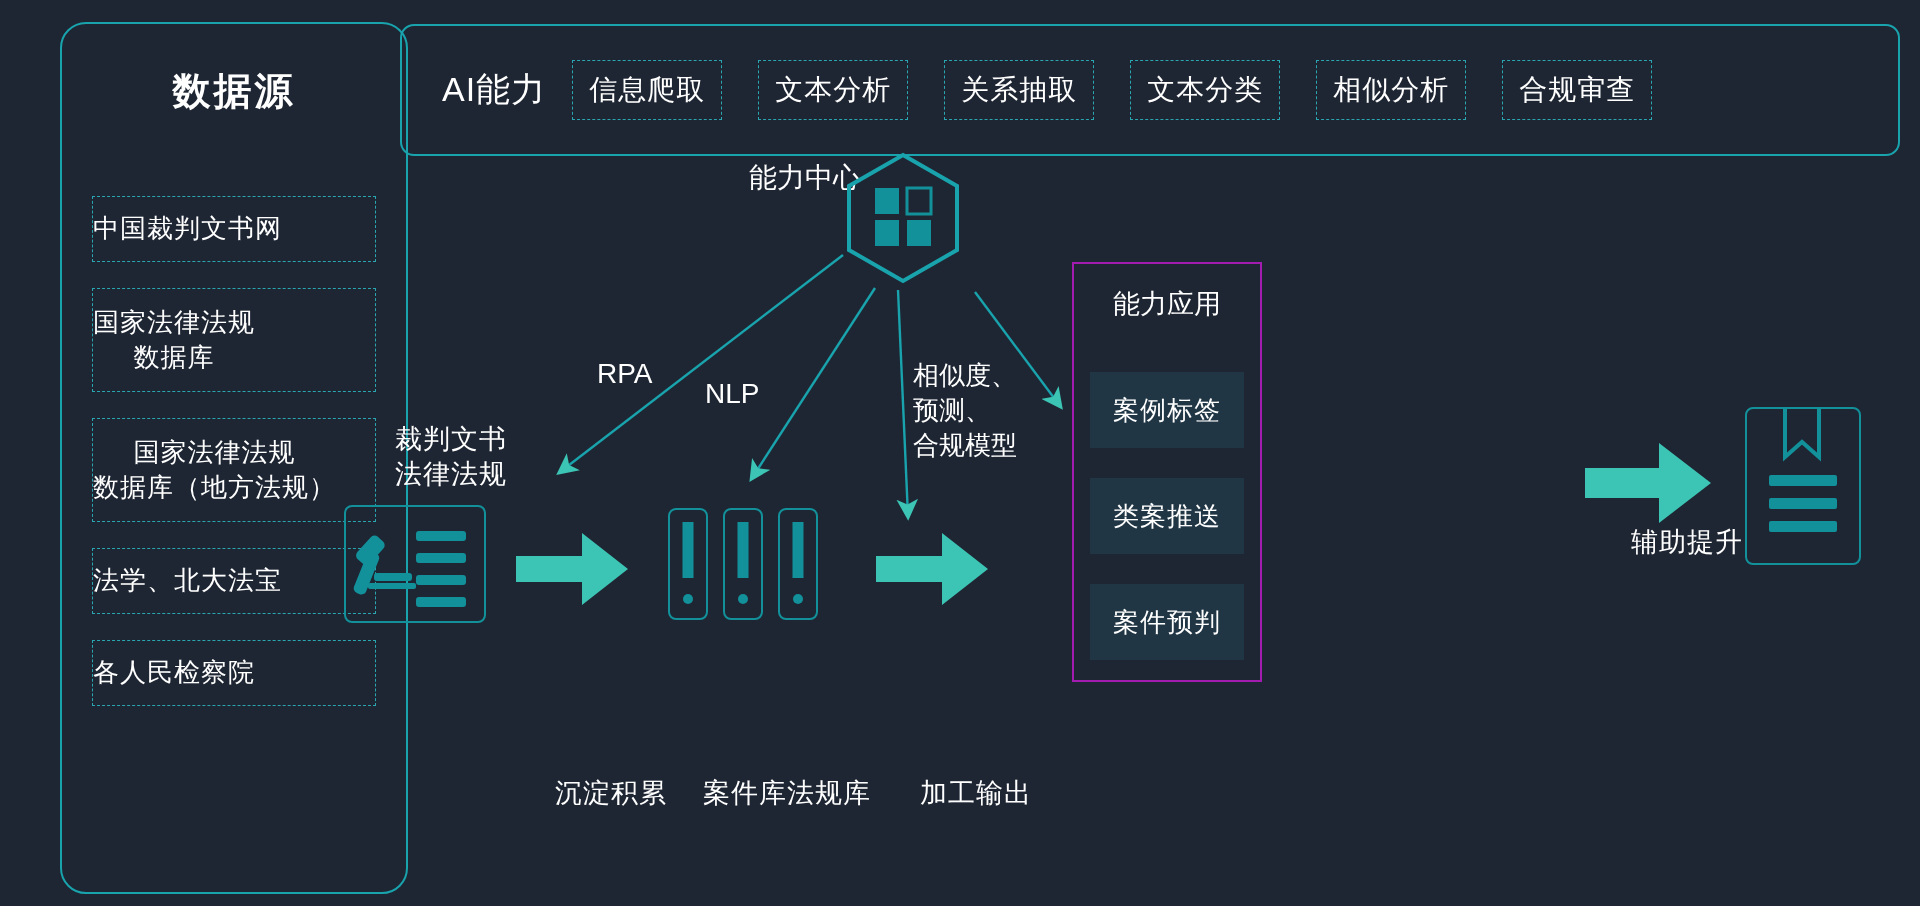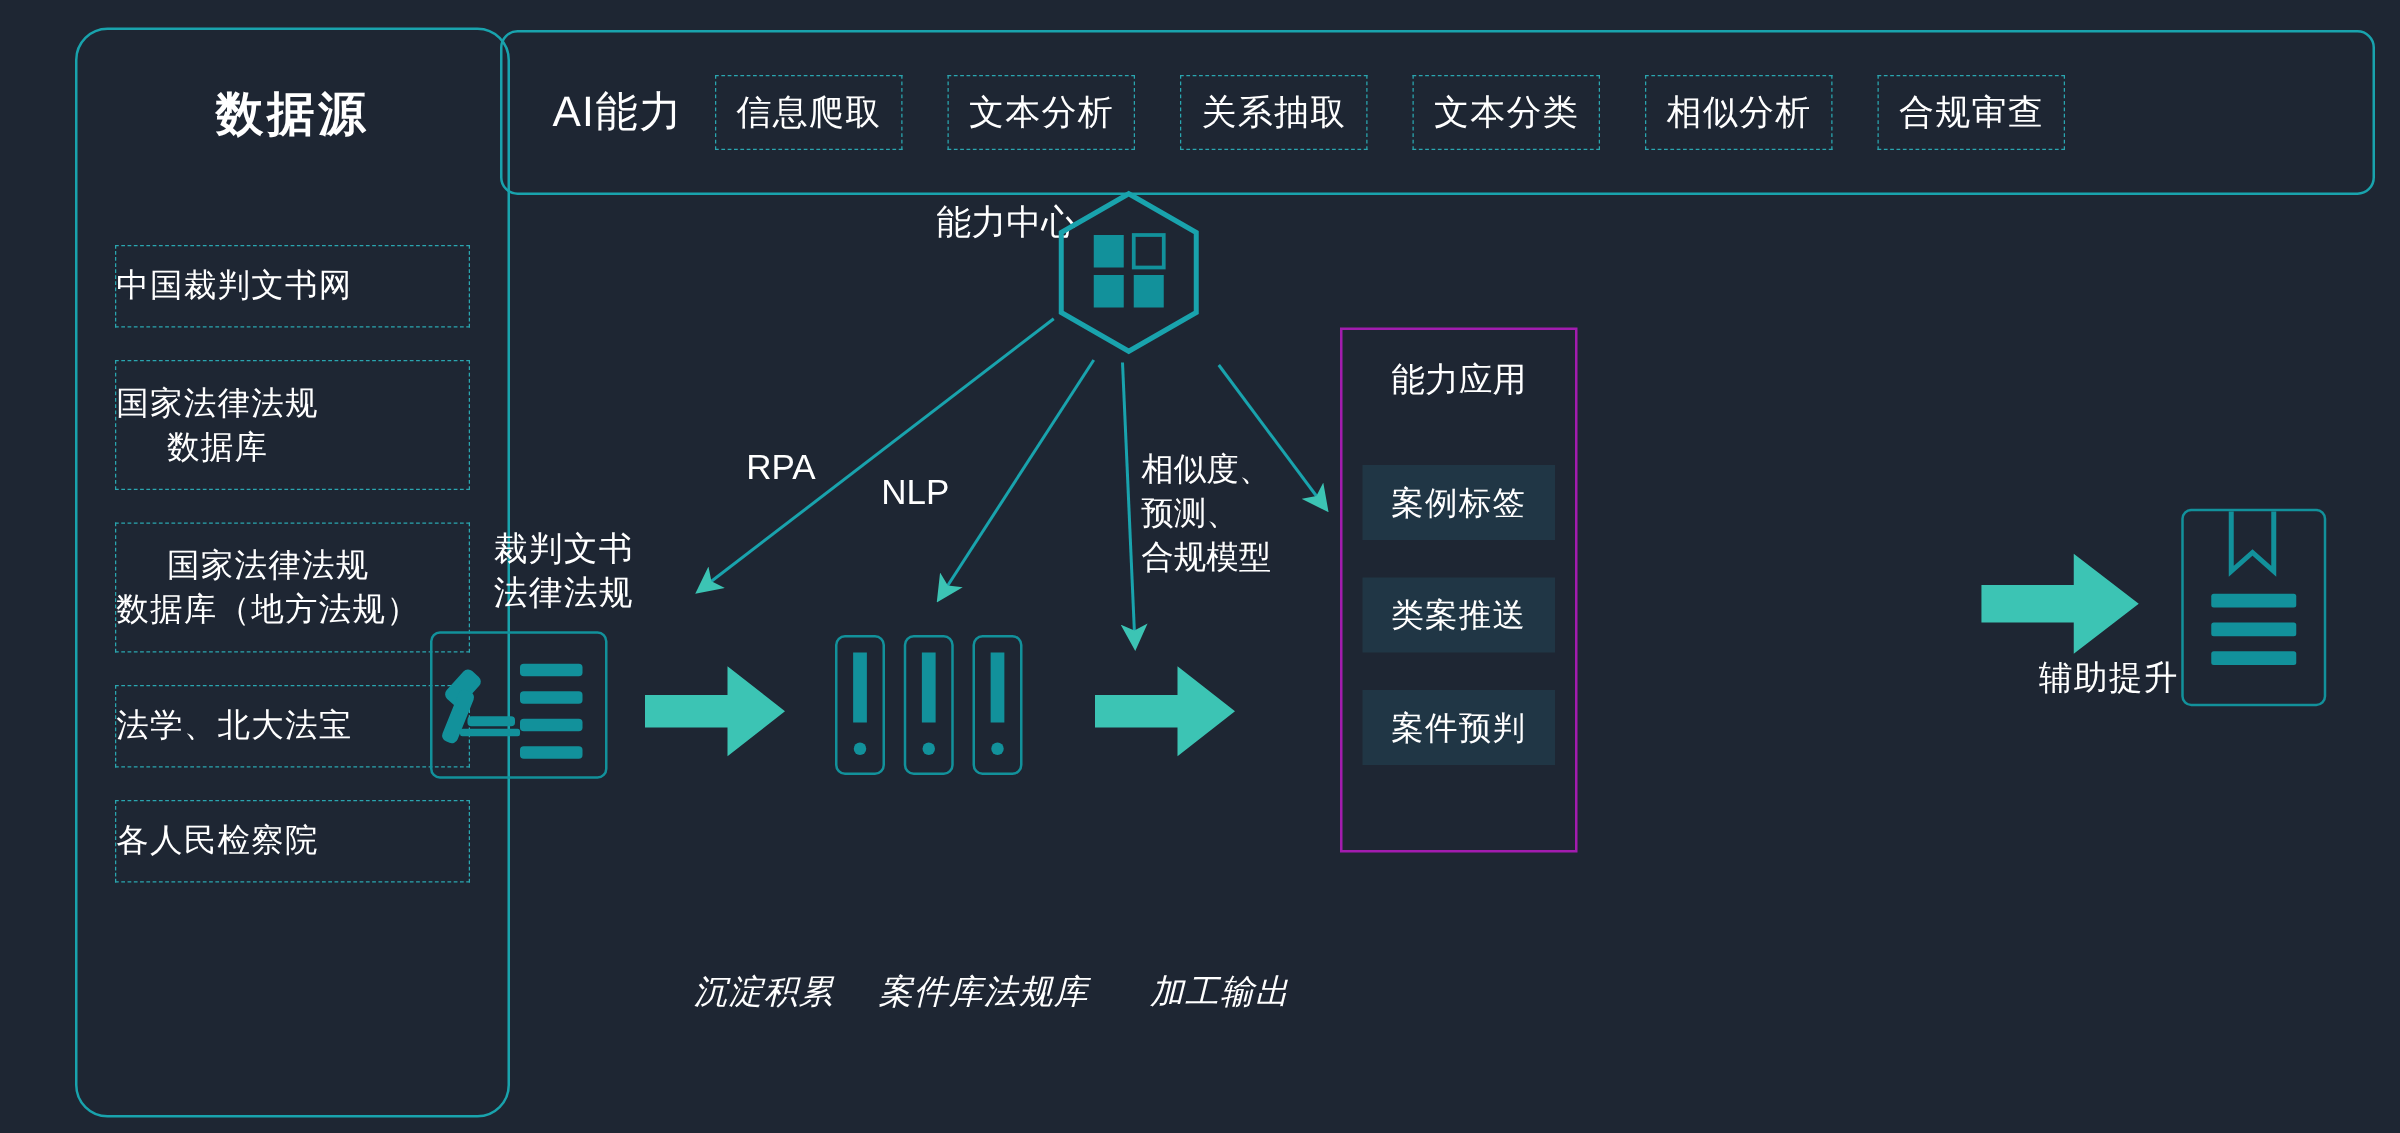--- a/index.html
+++ b/index.html
@@ -148,21 +148,21 @@
   
   .p-label {
     position: absolute;
     font-size: 27px;
     color: #ffffff;
     line-height: 1.3;
     letter-spacing: 1px;
     margin-left: 43px;
   }
   .doc-cap { left: 352px; top: 422px; text-align: left; }
-  .stage-lbl { text-align: center; font-style: italic; }
+  .stage-lbl { text-align: center; }
 
   
   .icon-box {
     position: absolute;
     border: 2px solid #12919b;
     border-radius: 8px;
     box-sizing: border-box;
   }
   .doc-icon { left: 344px; top: 505px; width: 142px; height: 118px; }
   .book-icon { left: 1745px; top: 407px; width: 116px; height: 158px; }
@@ -188,21 +188,21 @@
     color: #ffffff;
   }
   .cap-items {
     position: absolute;
     left: 16px;
     right: 16px;
     top: 108px;
   }
   .cap-item {
     background: #203645;
-    height: 60px;
+    height: 76px;
     display: flex;
     align-items: center;
     justify-content: center;
     font-size: 26px;
     color: #ffffff;
     margin-bottom: 30px;
     letter-spacing: 1px;
   }
 
   .srv-wrap { position: absolute; left: 668px; top: 508px; }

